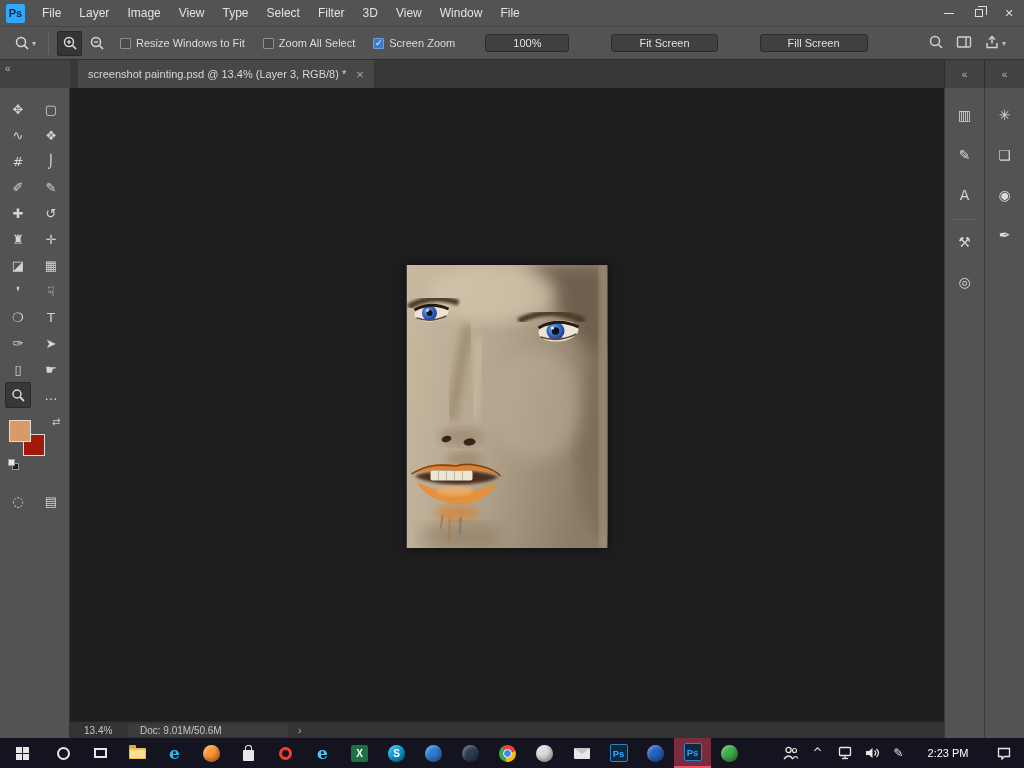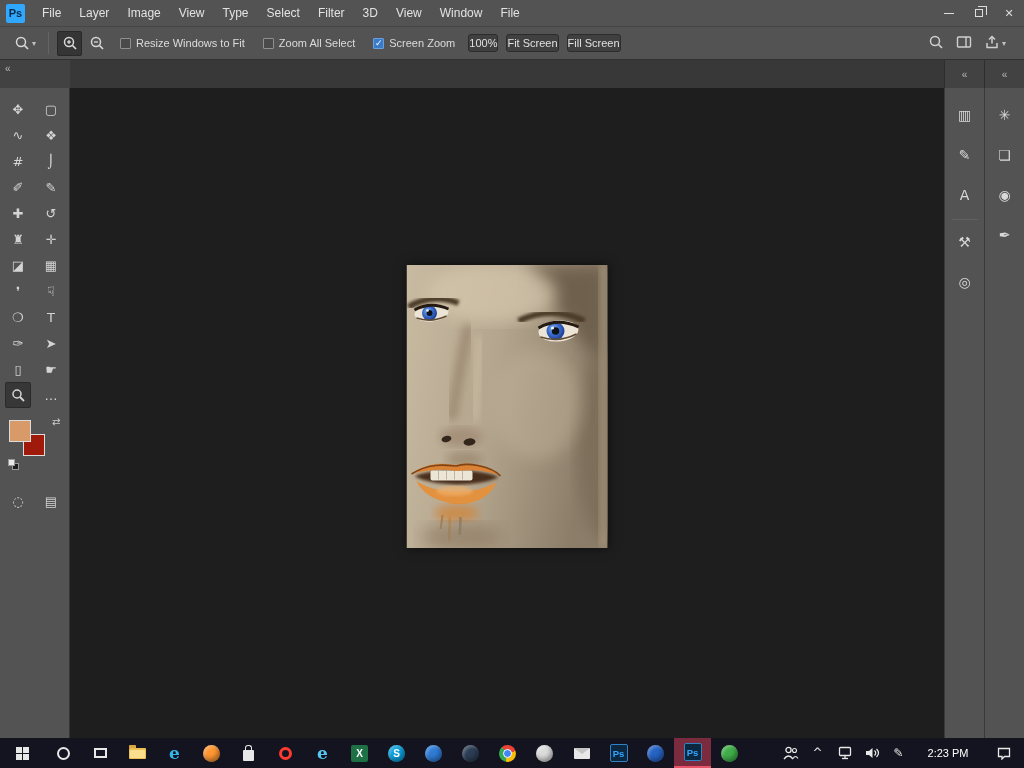--- a/index.html
+++ b/index.html
@@ -29,21 +29,21 @@
   .vsep{width:1px;height:22px;background:#424242;border-right:1px solid #646464;margin:0 8px;}
   .opt-iconbtn{width:25px;height:25px;display:flex;align-items:center;justify-content:center;border-radius:2px;margin-right:2px;}
   .opt-iconbtn.selected{background:#353535;border:1px solid #282828;}
   .opt-check{display:flex;align-items:center;gap:5px;margin:0 9px;}
   .cbox{width:11px;height:11px;border:1px solid #8f8f8f;background:#4a4a4a;border-radius:1px;
     display:flex;align-items:center;justify-content:center;}
   .cbox .ck{display:none;font-style:normal;font-size:9px;color:#fff;font-family:"DejaVu Sans",sans-serif;}
   .cbox.checked{background:#3b79c9;border-color:#6a9fdd;}
   .cbox.checked .ck{display:block;}
   .opt-btn{background:#404040;border:1px solid #2c2c2c;border-radius:3px;color:#e0e0e0;
-    padding:2px 0;margin:0 4px;font-size:11px;}
+    padding:2px 27px;margin:0 21px;font-size:11px;}
   .opt-right{margin-left:auto;display:flex;align-items:center;gap:12px;padding-right:8px;}
   .opt-right .iconwrap{display:flex;align-items:center;gap:2px;}
 
   
   .tabrow{height:28px;display:flex;background:#383838;font-size:11px;}
   .tab-left{width:70px;background:#424242;display:flex;align-items:flex-start;padding:3px 0 0 5px;}
   .chev{font-size:10px;color:#b8b8b8;}
   .doc-tab{margin-left:8px;background:#474747;display:flex;align-items:center;gap:10px;
     padding:0 10px;color:#d8d8d8;}
   .tab-close{color:#a8a8a8;font-size:13px;}
@@ -208,20 +208,24 @@
               <path d="M3,9 v4.5 h10 V9" stroke="#cfcfcf" stroke-width="1.5" fill="none"></path>
             </svg></button>
         <span class="caret">▾</span>
       </span>
     </div>
   </div>
 
   <div class="tabrow">
     <div class="tab-left">
       <span class="chev">«</span>
+    </div>
+    <div class="doc-tab">
+      <span>screenshot painting.psd @ 13.4% (Layer 3, RGB/8) *</span>
+      <span class="tab-close">×</span>
     </div>
     <div class="tab-fill"></div>
     <div class="tab-right">
       <span class="chev">«</span>
     </div>
     <div class="tab-right r2">
       <span class="chev">«</span>
     </div>
   </div>
 
@@ -333,20 +337,25 @@
             <path d="M10,216 C30,230 70,230 90,217 C82,236 60,242 42,238 C25,234 14,226 10,216 Z" fill="#e2923f"></path>
             <ellipse cx="48" cy="226" rx="18" ry="5" fill="#f0b06a" filter="url(#b2)" opacity="0.7"></ellipse>
             <ellipse cx="50" cy="248" rx="22" ry="8" fill="#d08437" filter="url(#b4)" opacity="0.75"></ellipse>
             <path d="M44,252 q-1,14 -2,24" stroke="#bf7a33" stroke-width="3" fill="none" opacity="0.8" filter="url(#b2)"></path>
             <path d="M54,252 q0,10 -1,18" stroke="#8a7863" stroke-width="2.5" fill="none" opacity="0.8"></path>
             <path d="M36,250 q-1,9 -2,14" stroke="#9c7344" stroke-width="2" fill="none" opacity="0.7"></path>
             <ellipse cx="55" cy="272" rx="40" ry="14" fill="#8f7c63" filter="url(#b8)" opacity="0.7"></ellipse>
           </svg>
         </div>
       </div>
+      <div class="statusbar">
+        <span class="st-zoom">13.4%</span>
+        <span class="st-doc">Doc: 9.01M/50.6M</span>
+        <span class="st-chev">›</span>
+      </div>
     </div>
 
     <div class="strip">
       <button class="pbtn">▥</button>
       <button class="pbtn">✎</button>
       <button class="pbtn">A</button>
       <div class="psep"></div>
       <button class="pbtn">⚒</button>
       <button class="pbtn">◎</button>
     </div>

